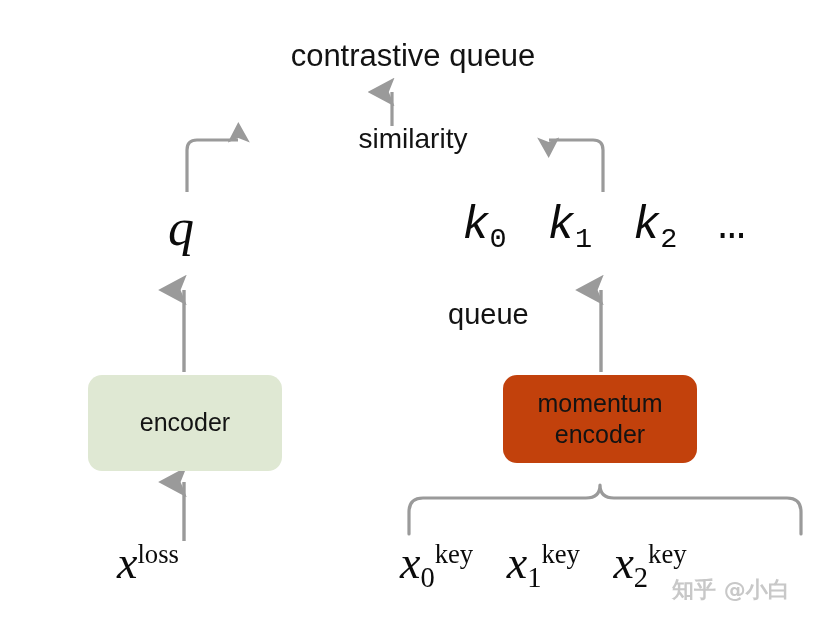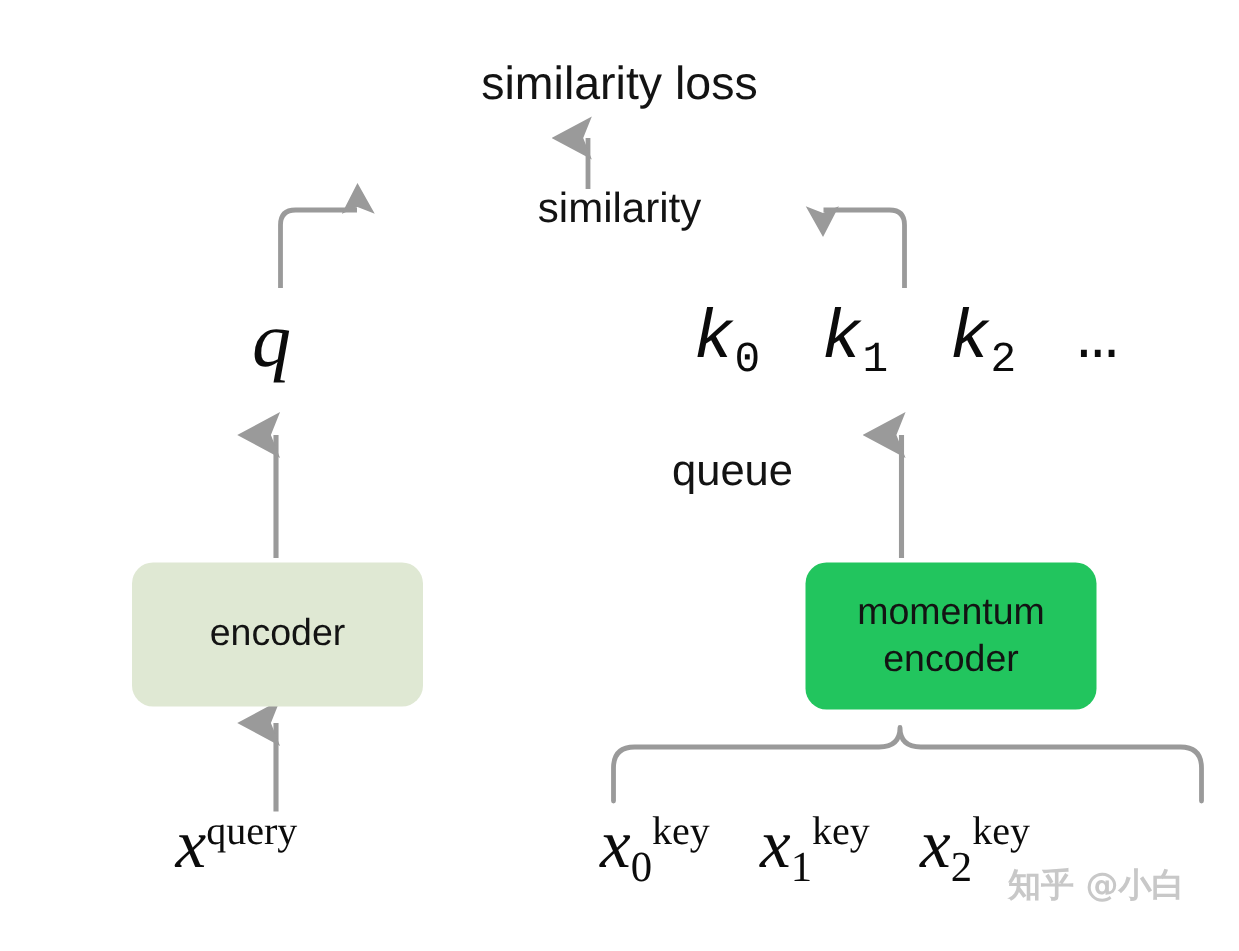--- a/index.html
+++ b/index.html
@@ -93,23 +93,22 @@
     color: #131313;
     line-height: 1.25;
   }
   #box-encoder {
     left: 88px; top: 375px;
     width: 194px; height: 96px;
     background: #dfe8d3;
   }
   #box-momentum-encoder {
     left: 503px; top: 375px;
-    width: 194px; height: 98px;
-    background: #22c55e;
-    margin-left: 34px;
+    width: 194px; height: 88px;
+    background: #c2410c;
   }
 
   
   #arrow-layer {
     left: 0; top: 0;
     width: 826px; height: 634px;
     pointer-events: none;
   }
   .wm {
     color: #c8c8c8;
@@ -162,21 +161,21 @@
     <g>
       <path d="M409,534
                L409,512 Q409,498 423,498
                L586,498 Q600,498 600,485
                Q600,498 614,498
                L787,498 Q801,498 801,512
                L801,534" stroke="#9a9a9a" stroke-width="3.2" fill="none" stroke-linecap="round" stroke-linejoin="round"></path>
     </g>
   </svg>
 
-  <div id="label-contrastive-loss" class="abs sans-label">similarity loss</div>
+  <div id="label-contrastive-loss" class="abs sans-label">contrastive queue</div>
 
   <div id="label-similarity" class="abs sans-label">similarity</div>
 
   <div id="label-queue" class="abs sans-label">queue</div>
 
   <div id="math-q" class="abs math">
     <span class="var">q</span>
   </div>
 
   <div id="math-keys" class="abs math">
@@ -191,21 +190,21 @@
   </div>
 
   <div id="box-momentum-encoder" class="abs enc-box">
     <span>
       <span>momentum</span><br>
       <span>encoder</span>
     </span>
   </div>
 
   <div id="math-x-query" class="abs math">
-    <span class="var">x</span><span class="sup">query</span>
+    <span class="var">x</span><span class="sup">loss</span>
   </div>
 
   <div id="math-x-keys" class="abs math">
     <span class="xitem"><span class="var">x</span><span class="sub">0</span><span class="sup">key</span></span>
     <span class="xitem"><span class="var">x</span><span class="sub">1</span><span class="sup">key</span></span>
     <span class="xitem"><span class="var">x</span><span class="sub">2</span><span class="sup">key</span></span>
   </div>
 
   <div id="watermark" class="abs wm">知乎 @小白</div>
 

